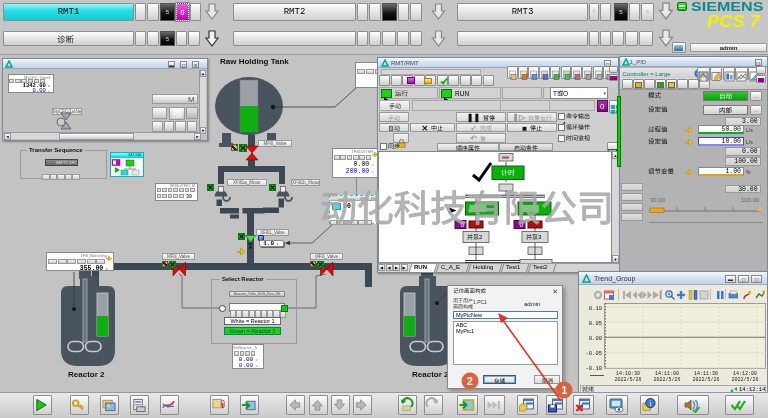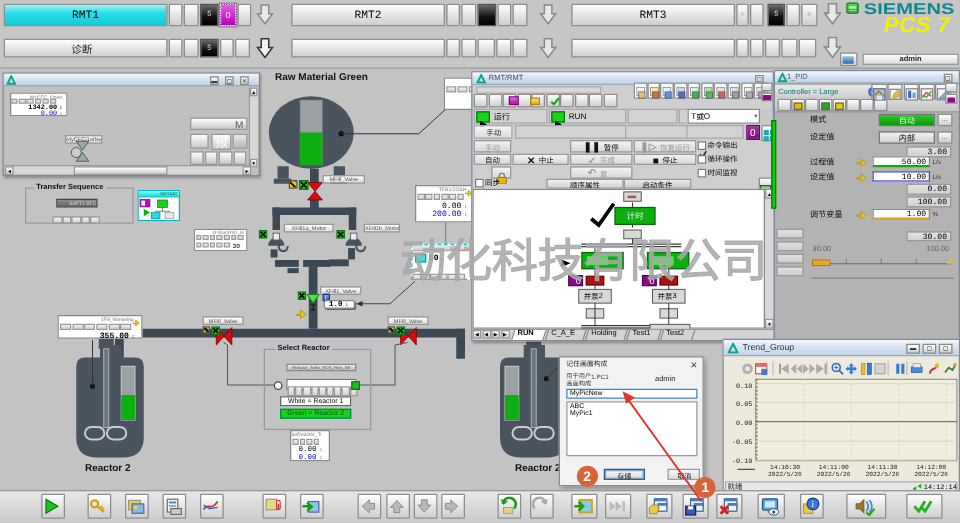--- a/index.html
+++ b/index.html
@@ -189,21 +189,21 @@
 <div class="ab" style="left:178.9px;top:187.5px;width:4.8px;height:4.5px;background:linear-gradient(#f2f2f2,#cdcdcd);border:0.5px solid #999"></div>
 <div class="ab" style="left:184.5px;top:187.5px;width:4.8px;height:4.5px;background:linear-gradient(#f2f2f2,#cdcdcd);border:0.5px solid #999"></div>
 <div class="ab" style="left:190.1px;top:187.5px;width:4.8px;height:4.5px;background:linear-gradient(#f2f2f2,#cdcdcd);border:0.5px solid #999"></div>
 <div class="ab" style="left:156.5px;top:193.5px;width:4.8px;height:4.5px;background:linear-gradient(#f2f2f2,#cdcdcd);border:0.5px solid #999"></div>
 <div class="ab" style="left:162.1px;top:193.5px;width:4.8px;height:4.5px;background:linear-gradient(#f2f2f2,#cdcdcd);border:0.5px solid #999"></div>
 <div class="ab" style="left:167.7px;top:193.5px;width:4.8px;height:4.5px;background:linear-gradient(#f2f2f2,#cdcdcd);border:0.5px solid #999"></div>
 <div class="ab" style="left:173.3px;top:193.5px;width:4.8px;height:4.5px;background:linear-gradient(#f2f2f2,#cdcdcd);border:0.5px solid #999"></div>
 <div class="ab" style="left:178.9px;top:193.5px;width:4.8px;height:4.5px;background:linear-gradient(#f2f2f2,#cdcdcd);border:0.5px solid #999"></div>
 <span class="ab" style="left:186px;top:194px;font-size:5px;font-family:'Liberation Mono',monospace">30</span>
 <div class="ab" style="left:356px;top:178px;width:0.8px;height:18px;background:#888"></div>
-<div class="ab" style="left:220px;top:57px;font-size:8px;font-weight:bold;color:#111">Raw Material Green</div>
+<div class="ab" style="left:220px;top:57px;font-size:8px;font-weight:bold;color:#111">Raw Holding Tank</div>
 <div class="ab" style="left:68px;top:370px;font-size:8px;font-weight:bold;color:#111">Reactor 2</div>
 <div class="ab" style="left:412px;top:370px;font-size:8px;font-weight:bold;color:#111">Reactor 2</div>
 <div class="fp" style="left:355px;top:62px;width:64px;height:26px">
     <div class="ab" style="left:0;top:0;right:6px;height:5px;font-size:4px;color:#777;text-align:right;white-space:nowrap;overflow:hidden">1Fill_Nonselng</div>
     <svg class="ab" style="right:1px;top:1.5px" width="6" height="6">
       <path d="M0 3.5 h2.5 v-2.5 l3 2.5 l-3 2.5 v-2 h-2.5 Z" fill="#f2c500" stroke="#a80" stroke-width="0.5"></path>
     </svg>
     <div class="ab" style="left:1.0px;top:5.5px;width:8.2px;height:5.5px;background:linear-gradient(#f2f2f2,#cdcdcd);border:0.5px solid #999"></div>
     <div class="ab" style="left:10.0px;top:5.5px;width:8.2px;height:5.5px;background:linear-gradient(#f2f2f2,#cdcdcd);border:0.5px solid #999"></div>
     <div class="ab" style="left:19.0px;top:5.5px;width:8.2px;height:5.5px;background:linear-gradient(#f2f2f2,#cdcdcd);border:0.5px solid #999"></div>

